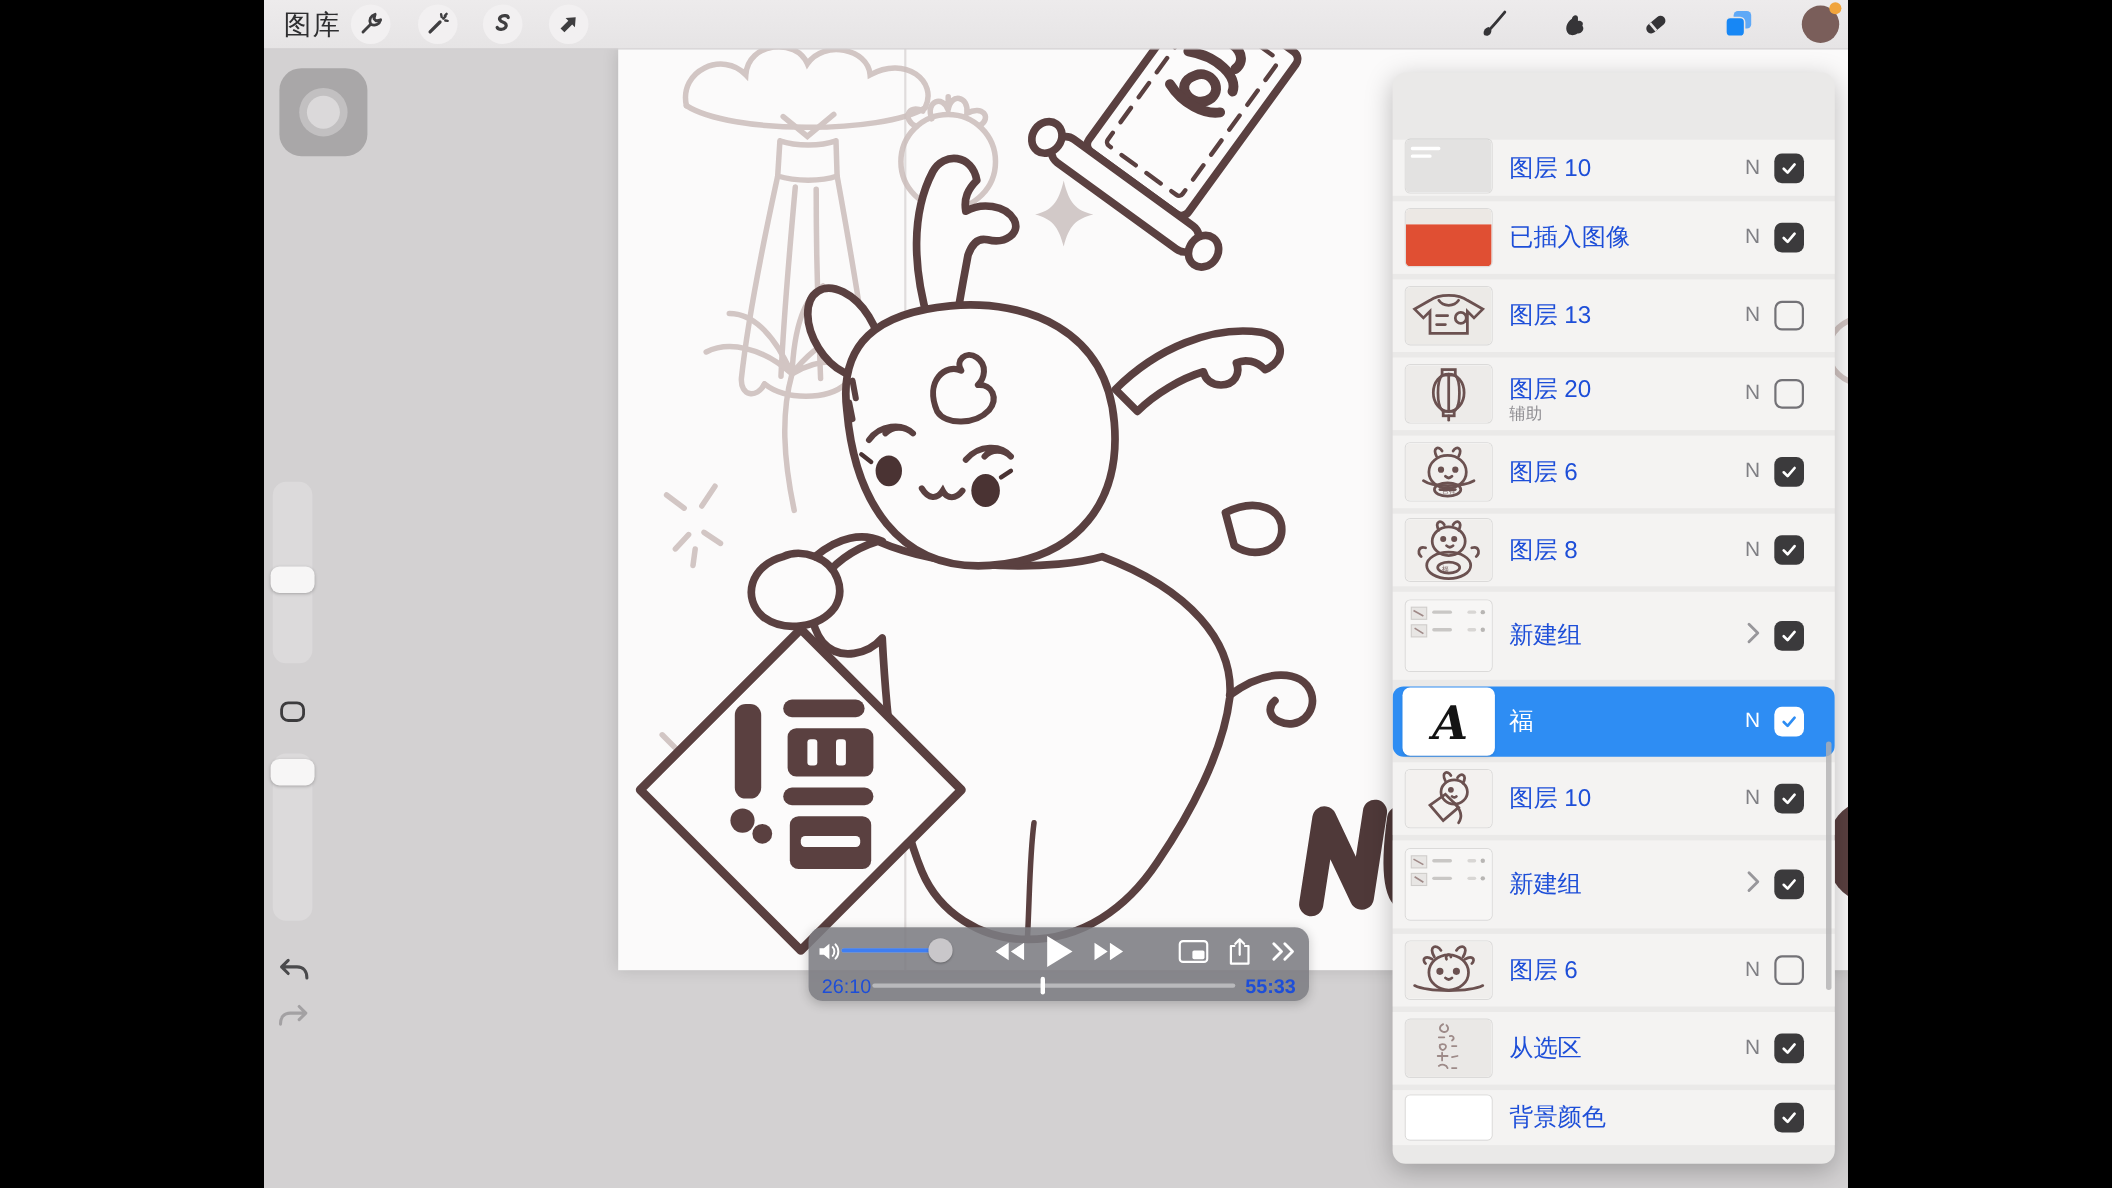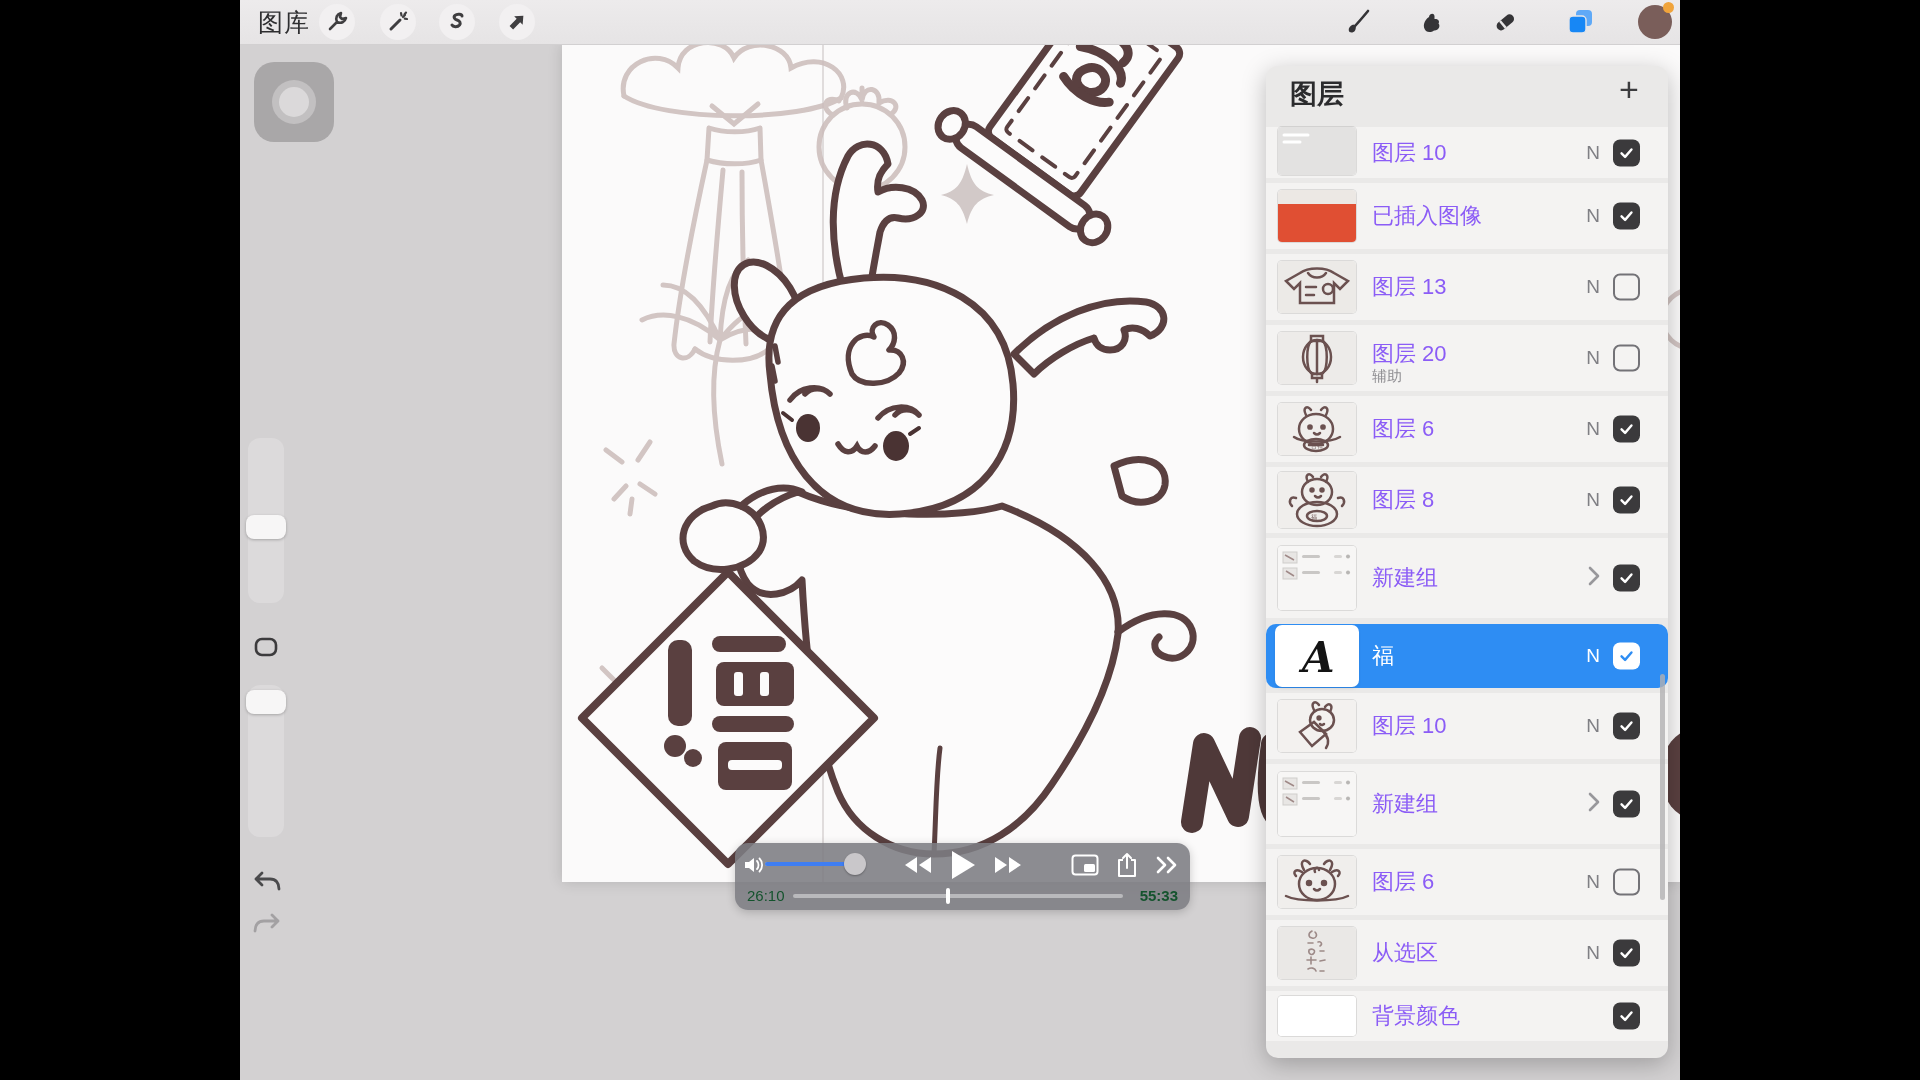--- a/index.html
+++ b/index.html
@@ -54,37 +54,37 @@
   .layer-row.clipped{height:51px;}
   .layer-row.group{height:80px;}
   .layer-row.bg-row{height:50px;}
   .layer-row.selected{height:64px;background:#2e8df3;border-radius:10px;margin-top:6px;}
   .layer-row.mt4{margin-top:4px;}
   .thumb{position:absolute;left:12px;top:50%;transform:translateY(-50%);width:78px;background:#fff;
     border-radius:4px;box-shadow:0 0 0 1px rgba(0,0,0,.10);overflow:hidden;}
   .thumb svg{display:block;}
   .layer-row.clipped .thumb{top:auto;bottom:3px;transform:none;}
   .layer-row.selected .thumb{box-shadow:0 0 0 3px #fff,0 2px 5px rgba(0,0,0,.3);}
-  .lname{position:absolute;left:106px;top:50%;transform:translateY(-50%);font-size:22px;color:#8b5cf6;}
+  .lname{position:absolute;left:106px;top:50%;transform:translateY(-50%);font-size:22px;color:#1d4ed8;}
   .has-sub .lname{transform:none;top:14px;}
   .lsub{position:absolute;left:106px;top:42px;font-size:15px;color:#8f8e92;}
   .layer-row.selected .lname{color:#fff;}
   .blend{position:absolute;right:68px;top:50%;transform:translateY(-50%);font-size:19px;color:#7f7f84;}
   .layer-row.selected .blend{color:#fff;}
   .chev{position:absolute;right:66px;top:50%;transform:translateY(-50%);}
   .cbx{position:absolute;right:28px;top:50%;transform:translateY(-50%);width:27px;height:27px;border-radius:7px;
     background:#3b3a3c;display:flex;align-items:center;justify-content:center;}
   .cbx.off{background:transparent;border:2px solid #737277;width:23px;height:23px;}
   .layer-row.selected .cbx{background:#fff;}
   #panel-scrollbar{position:absolute;right:3px;top:608px;width:5px;height:226px;border-radius:3px;background:#b2b0b2;opacity:.8;}
 
   
   #player{position:absolute;left:495px;top:843px;width:455px;height:67px;background:rgba(124,124,130,.88);
     border-radius:13px;z-index:50;box-shadow:0 2px 10px rgba(0,0,0,.2);}
-  #player .t{position:absolute;font-size:15px;color:#14532d;top:44px;}
+  #player .t{position:absolute;font-size:18px;color:#1d4ed8;top:44px;}
   #cur-time{left:12px;} #dur-time{right:12px;font-weight:bold;}
   #progress{position:absolute;left:58px;top:51px;width:330px;height:4px;border-radius:2px;background:rgba(255,255,255,.42);}
   #scrubber{position:absolute;top:-6px;width:4px;height:16px;border-radius:2px;background:#fff;}
   #vol-track{position:absolute;left:30px;top:19px;width:98px;height:4px;border-radius:2px;background:rgba(255,255,255,.42);}
   #vol-fill{position:absolute;left:0;top:0;height:4px;border-radius:2px;background:#3f7ef2;}
   #vol-knob{position:absolute;top:-9px;width:22px;height:22px;border-radius:50%;background:#c9c7ca;box-shadow:0 1px 2px rgba(0,0,0,.3);}
   .p-icon{position:absolute;top:6px;width:34px;height:32px;display:flex;align-items:center;justify-content:center;}
 </style>
 </head>
 <body>
@@ -277,24 +277,20 @@
           </svg>
       </div>
       <div class="undo-redo" style="top:482px">
         <svg width="30" height="24" viewBox="0 0 30 24">
             <path d="M20 3 L26 9 L20 15 M26 9 L12 9 C6 9 3 13 3 19" stroke="#a3a1a3" stroke-width="2.8" fill="none" stroke-linecap="round" stroke-linejoin="round"></path>
           </svg>
       </div>
     </div>
 
     <div id="layers-panel">
-      <div id="panel-header">
-        <span id="panel-title">图层</span>
-        <span id="add-layer-btn">+</span>
-      </div>
       <div id="layer-list">
           <div class="layer-row clipped">
             <div class="thumb">
               <svg width="78" height="48" viewBox="0 0 78 48" style="background:#e3e2e1">
                 <g stroke="#fff" stroke-width="3" stroke-linecap="round">
                   <path d="M6 8 L30 8 M6 15 L22 15"></path>
                 </g>
               </svg>
             </div>
             <span class="lname">图层 10</span>

